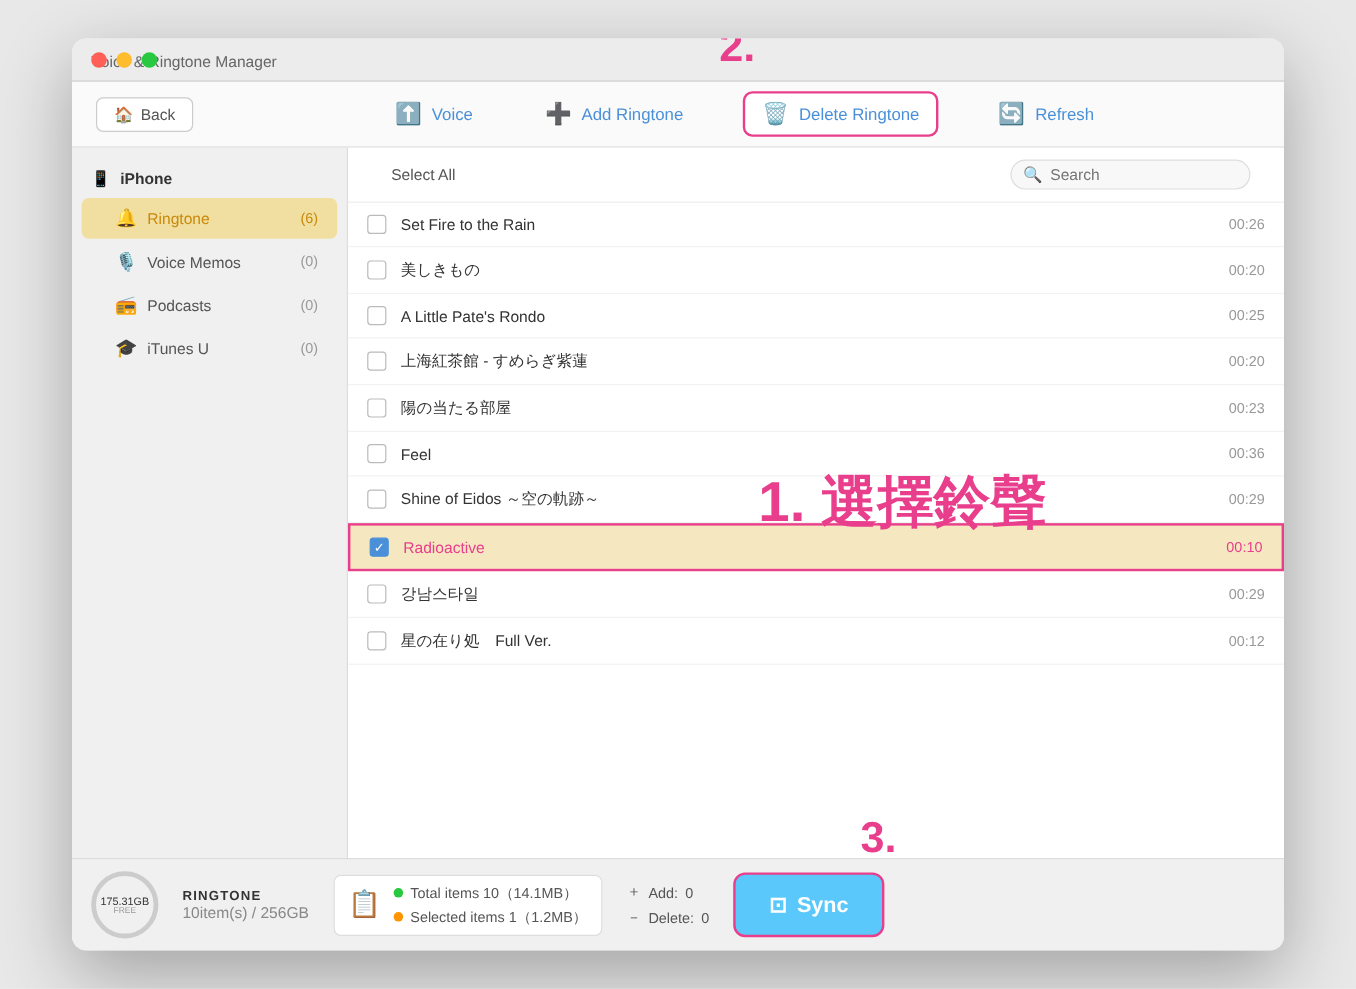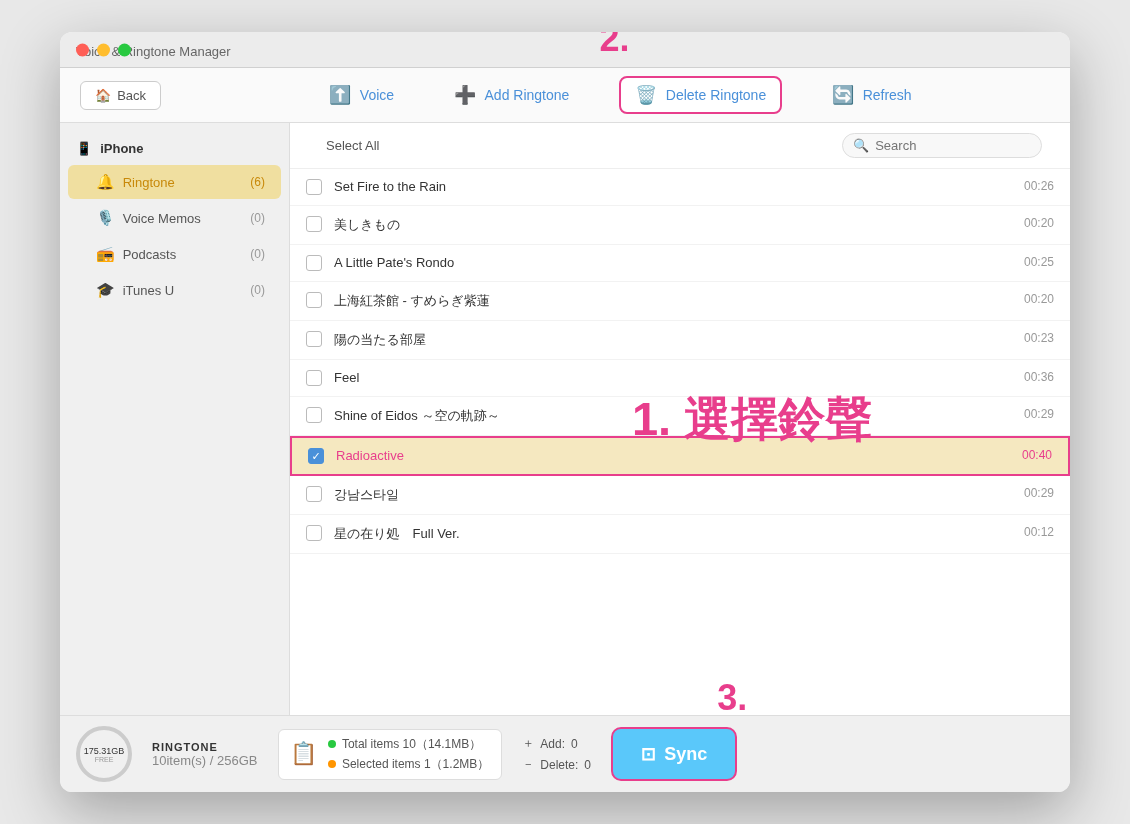--- a/index.html
+++ b/index.html
@@ -185,20 +185,21 @@
       width: 100%;
       color: #333;
     }
     .search-icon { color: #aaa; font-size: 13px; }
     .ringtone-list {
       flex: 1;
       overflow-y: auto;
     }
     .list-row {
       display: flex;
+      align-items: center;
       padding: 10px 16px;
       border-bottom: 1px solid #f2f2f2;
       font-size: 13px;
       color: #333;
       cursor: pointer;
     }
     .list-row.selected {
       background: #f5e8c0;
       border: 2.5px solid #e83e8c;
       border-left: 2.5px solid #e83e8c;
@@ -459,21 +460,21 @@
             <span class="duration">00:36</span>
           </div>
           <div class="list-row">
             <div class="checkbox"></div>
             <span class="track-name">Shine of Eidos ～空の軌跡～</span>
             <span class="duration">00:29</span>
           </div>
           <div class="list-row selected">
             <div class="checkbox">✓</div>
             <span class="track-name">Radioactive</span>
-            <span class="duration">00:40</span>
+            <span class="duration">00:10</span>
           </div>
           <div class="list-row">
             <div class="checkbox"></div>
             <span class="track-name">강남스타일</span>
             <span class="duration">00:29</span>
           </div>
           <div class="list-row">
             <div class="checkbox"></div>
             <span class="track-name">星の在り処　Full Ver.</span>
             <span class="duration">00:12</span>

